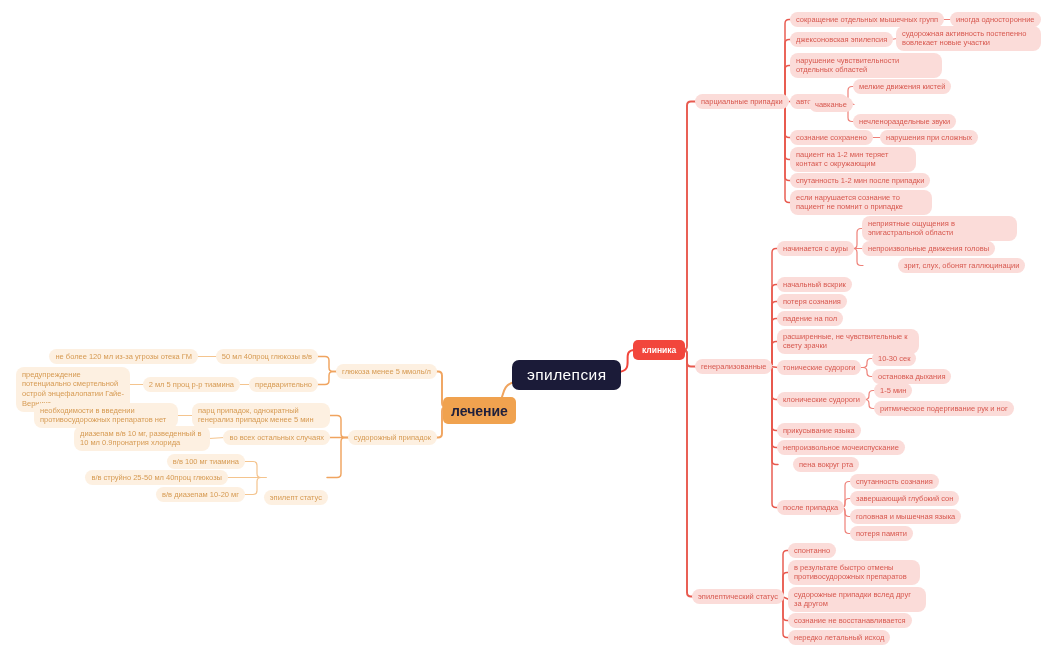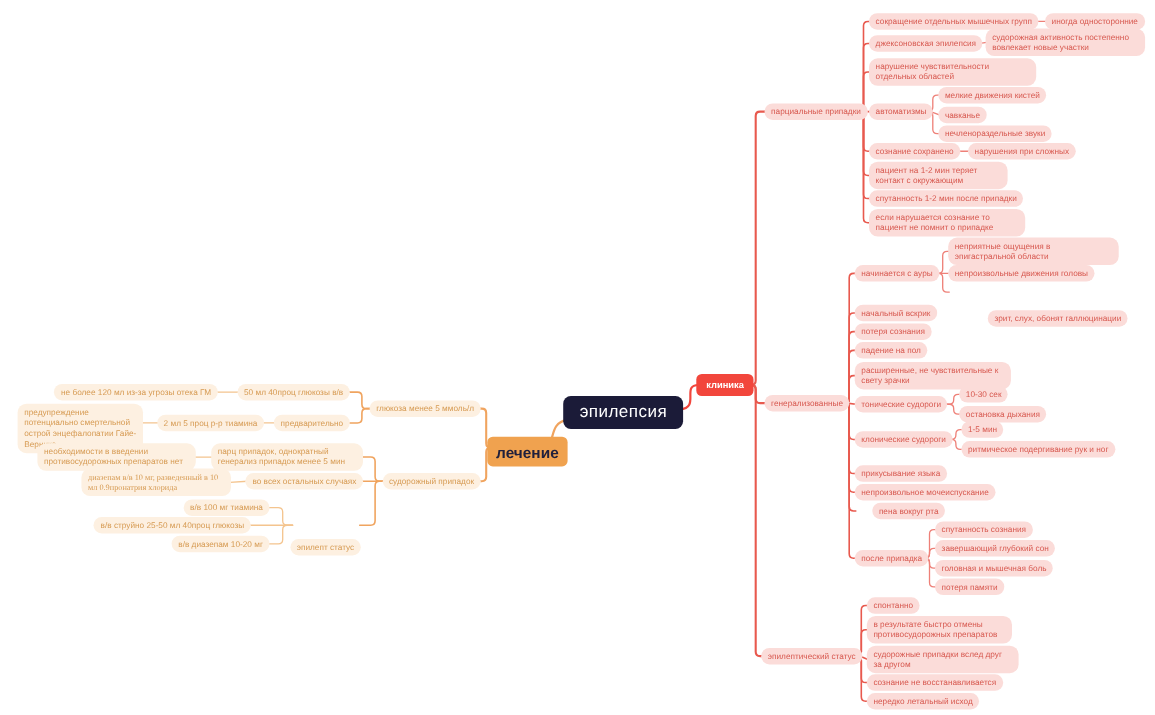--- a/index.html
+++ b/index.html
@@ -88,65 +88,65 @@
 <div class="node root" style="left: 512px; top: 360px;">эпилепсия</div>
     <div class="node branch-red" style="left: 633px; top: 340px;">клиника</div>
     <div class="node pink" style="left: 695px; top: 94px;">парциальные припадки</div>
     <div class="node pink" style="left: 790px; top: 12px;">сокращение отдельных мышечных групп</div>
     <div class="node pink" style="left: 950px; top: 12px;">иногда односторонние</div>
     <div class="node pink" style="left: 790px; top: 32px;">джексоновская эпилепсия</div>
     <div class="node pink wrap" style="width: 145px; left: 896px; top: 26px;">судорожная активность постепенно вовлекает новые участки</div>
     <div class="node pink wrap" style="width: 152px; left: 790px; top: 53px;">нарушение чувствительности отдельных областей</div>
     <div class="node pink" style="left: 790px; top: 94px;">автоматизмы</div>
     <div class="node pink" style="left: 853px; top: 79px;">мелкие движения кистей</div>
-    <div class="node pink" style="left: 853px; top: 97px;">чавканье</div>
+    <div class="node pink" style="left: 809px; top: 97px;">чавканье</div>
     <div class="node pink" style="left: 853px; top: 114px;">нечленораздельные звуки</div>
     <div class="node pink" style="left: 790px; top: 130px;">сознание сохранено</div>
     <div class="node pink" style="left: 880px; top: 130px; text-align: right;">нарушения при сложных</div>
     <div class="node pink wrap" style="width: 126px; left: 790px; top: 147px;">пациент на 1-2 мин теряет контакт с окружающим</div>
     <div class="node pink" style="left: 790px; top: 173px;">спутанность 1-2 мин после припадки</div>
     <div class="node pink wrap" style="width: 142px; left: 790px; top: 190px;">если нарушается сознание то пациент не помнит о припадке</div>
     <div class="node pink" style="left: 695px; top: 359px;">генерализованные</div>
     <div class="node pink" style="left: 777px; top: 241px;">начинается с ауры</div>
     <div class="node pink wrap" style="width: 155px; left: 862px; top: 216px;">неприятные ощущения в эпигастральной области</div>
     <div class="node pink" style="left: 862px; top: 241px;">непроизвольные движения головы</div>
-    <div class="node pink" style="left: 898px; top: 258px; margin-top: 24px;">зрит, слух, обонят галлюцинации</div>
+    <div class="node pink" style="left: 898px; top: 258px;">зрит, слух, обонят галлюцинации</div>
     <div class="node pink" style="left: 777px; top: 277px;">начальный вскрик</div>
     <div class="node pink" style="left: 777px; top: 294px; text-align: right;">потеря сознания</div>
     <div class="node pink" style="left: 777px; top: 311px;">падение на пол</div>
     <div class="node pink wrap" style="width: 142px; left: 777px; top: 329px;">расширенные, не чувствительные к свету зрачки</div>
     <div class="node pink" style="left: 777px; top: 360px;">тонические судороги</div>
     <div class="node pink" style="left: 872px; top: 351px;">10-30 сек</div>
     <div class="node pink" style="left: 872px; top: 369px;">остановка дыхания</div>
     <div class="node pink" style="left: 777px; top: 392px;">клонические судороги</div>
     <div class="node pink" style="left: 874px; top: 383px;">1-5 мин</div>
     <div class="node pink" style="left: 874px; top: 401px;">ритмическое подергивание рук и ног</div>
     <div class="node pink" style="left: 777px; top: 423px;">прикусывание языка</div>
     <div class="node pink" style="left: 777px; top: 440px;">непроизвольное мочеиспускание</div>
     <div class="node pink" style="left: 777px; top: 457px; margin-left: 16px;">пена вокруг рта</div>
     <div class="node pink" style="left: 777px; top: 500px;">после припадка</div>
     <div class="node pink" style="left: 850px; top: 474px;">спутанность сознания</div>
     <div class="node pink" style="left: 850px; top: 491px;">завершающий глубокий сон</div>
-    <div class="node pink" style="left: 850px; top: 509px;">головная и мышечная боль</div>
+    <div class="node pink" style="left: 850px; top: 509px;">головная и мышечная языка</div>
     <div class="node pink" style="left: 850px; top: 526px;">потеря памяти</div>
     <div class="node pink" style="left: 692px; top: 589px;">эпилептический статус</div>
     <div class="node pink" style="left: 788px; top: 543px;">спонтанно</div>
     <div class="node pink wrap" style="width: 132px; left: 788px; top: 560px;">в результате быстро отмены противосудорожных препаратов</div>
     <div class="node pink wrap" style="width: 138px; left: 788px; top: 587px;">судорожные припадки вслед друг за другом</div>
     <div class="node pink" style="left: 788px; top: 613px;">сознание не восстанавливается</div>
     <div class="node pink" style="left: 788px; top: 630px;">нередко летальный исход</div>
     <div class="node branch-orange" style="left: 443px; top: 397px;">лечение</div>
     <div class="node peach" style="right: 613px; top: 364px;">глюкоза менее 5 ммоль/л</div>
     <div class="node peach" style="right: 732px; top: 349px;">50 мл 40проц глюкозы в/в</div>
     <div class="node peach" style="right: 852px; top: 349px;">не более 120 мл из-за угрозы отека ГМ</div>
     <div class="node peach" style="right: 732px; top: 377px;">предварительно</div>
     <div class="node peach" style="right: 810px; top: 377px;">2 мл 5 проц р-р тиамина</div>
     <div class="node peach wrap" style="width: 114px; right: 920px; top: 367px;">предупреждение потенциально смертельной острой энцефалопатии Гайе-Верника</div>
     <div class="node peach" style="right: 613px; top: 430px;">судорожный припадок</div>
     <div class="node peach wrap" style="width: 138px; right: 720px; top: 403px;">парц припадок, однократный генерализ припадок менее 5 мин</div>
     <div class="node peach wrap" style="width: 144px; right: 872px; top: 403px;">необходимости в введении противосудорожных препаратов нет</div>
     <div class="node peach" style="right: 720px; top: 430px;">во всех остальных случаях</div>
-    <div class="node peach wrap" style="width: 136px; right: 840px; top: 426px; font-family: Liberation Serif, serif;">диазепам в/в 10 мг, разведенный в 10 мл 0.9пронатрия хлорида</div>
+    <div class="node peach wrap" style="width: 136px; right: 840px; top: 426px;">диазепам в/в 10 мг, разведенный в 10 мл 0.9пронатрия хлорида</div>
     <div class="node peach" style="right: 722px; top: 470px; margin-top: 20px;">эпилепт статус</div>
     <div class="node peach" style="right: 805px; top: 454px;">в/в 100 мг тиамина</div>
     <div class="node peach" style="right: 822px; top: 470px;">в/в струйно 25-50 мл 40проц глюкозы</div>
     <div class="node peach" style="right: 805px; top: 487px;">в/в диазепам 10-20 мг</div>
   </div>
 
 </body></html>

